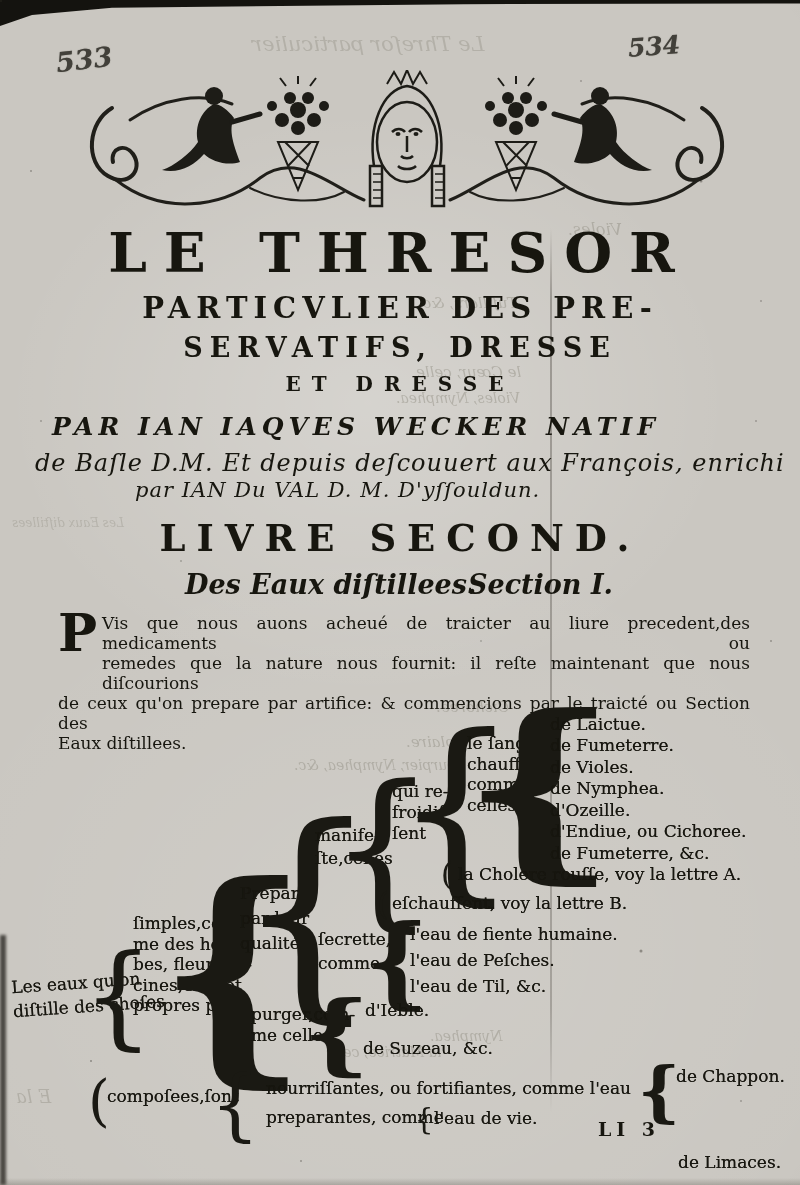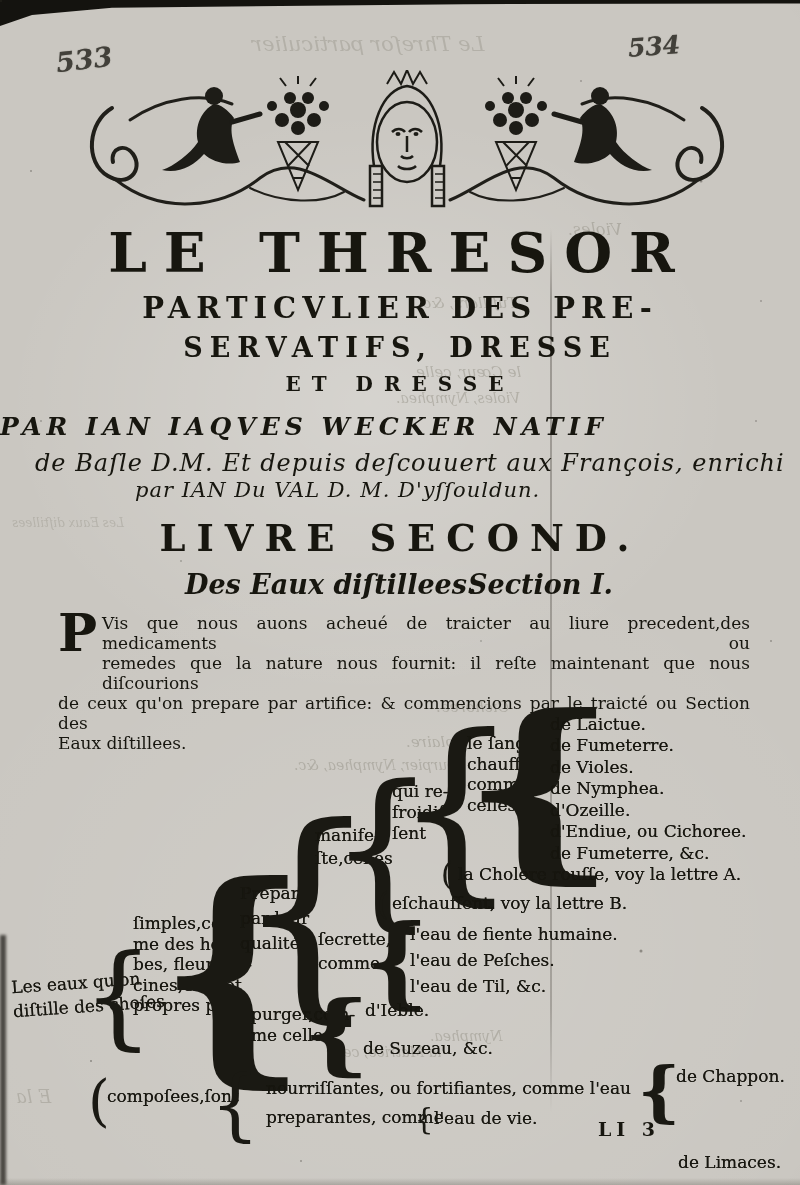--- a/index.html
+++ b/index.html
@@ -14,21 +14,21 @@
     color:#17160f;
   }
   .abs{position:absolute;}
   .ghost{
     position:absolute;color:#8f8c80;opacity:.45;font-style:italic;
     transform:scaleX(-1);white-space:nowrap;font-family:"DejaVu Serif",serif;
   }
   .folio{position:absolute;color:#42403a;font-style:italic;font-weight:bold;
     font-family:"DejaVu Serif",serif;text-shadow:0 0 1px rgba(60,58,50,.6);}
   .title{position:absolute;left:0;width:800px;text-align:center;font-weight:bold;white-space:nowrap;}
-  .byl{position:absolute;left:0;width:712px;text-align:left;font-style:italic;white-space:nowrap;}
+  .byl{position:absolute;left:0;width:712px;text-align:center;font-style:italic;white-space:nowrap;}
   .para-line{font-size:17px;line-height:20px;text-align:justify;text-align-last:justify;}
   .para-line.last{text-align-last:left;}
   .dropcap{position:absolute;font-size:52px;line-height:42px;font-weight:bold;}
   .t{position:absolute;font-size:17px;line-height:20px;white-space:pre-line;
      font-family:"DejaVu Serif",serif;text-shadow:0 0 .4px rgba(20,18,12,.8);}
   .brace{position:absolute;display:flex;align-items:center;justify-content:center;
      color:#1a1913;font-family:"DejaVu Serif",serif;overflow:visible;}
   .brace span{display:block;}
   .crease{position:absolute;width:2px;
      background:linear-gradient(to bottom, rgba(70,65,58,0) 0%, rgba(70,65,58,.38) 8%, rgba(70,65,58,.30) 88%, rgba(70,65,58,0) 100%);}

